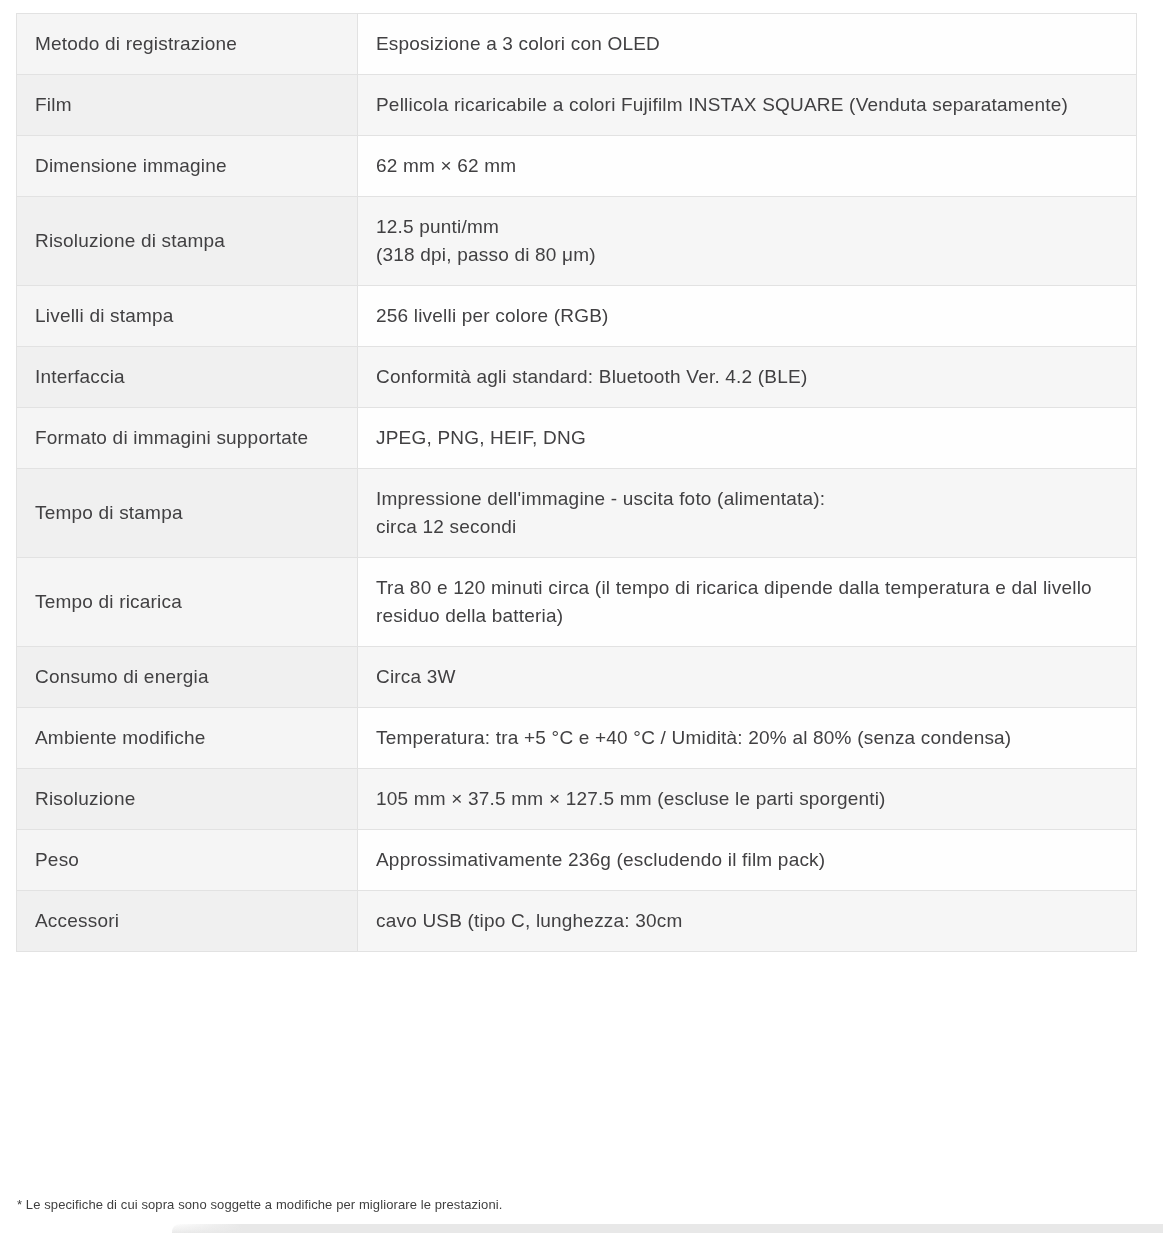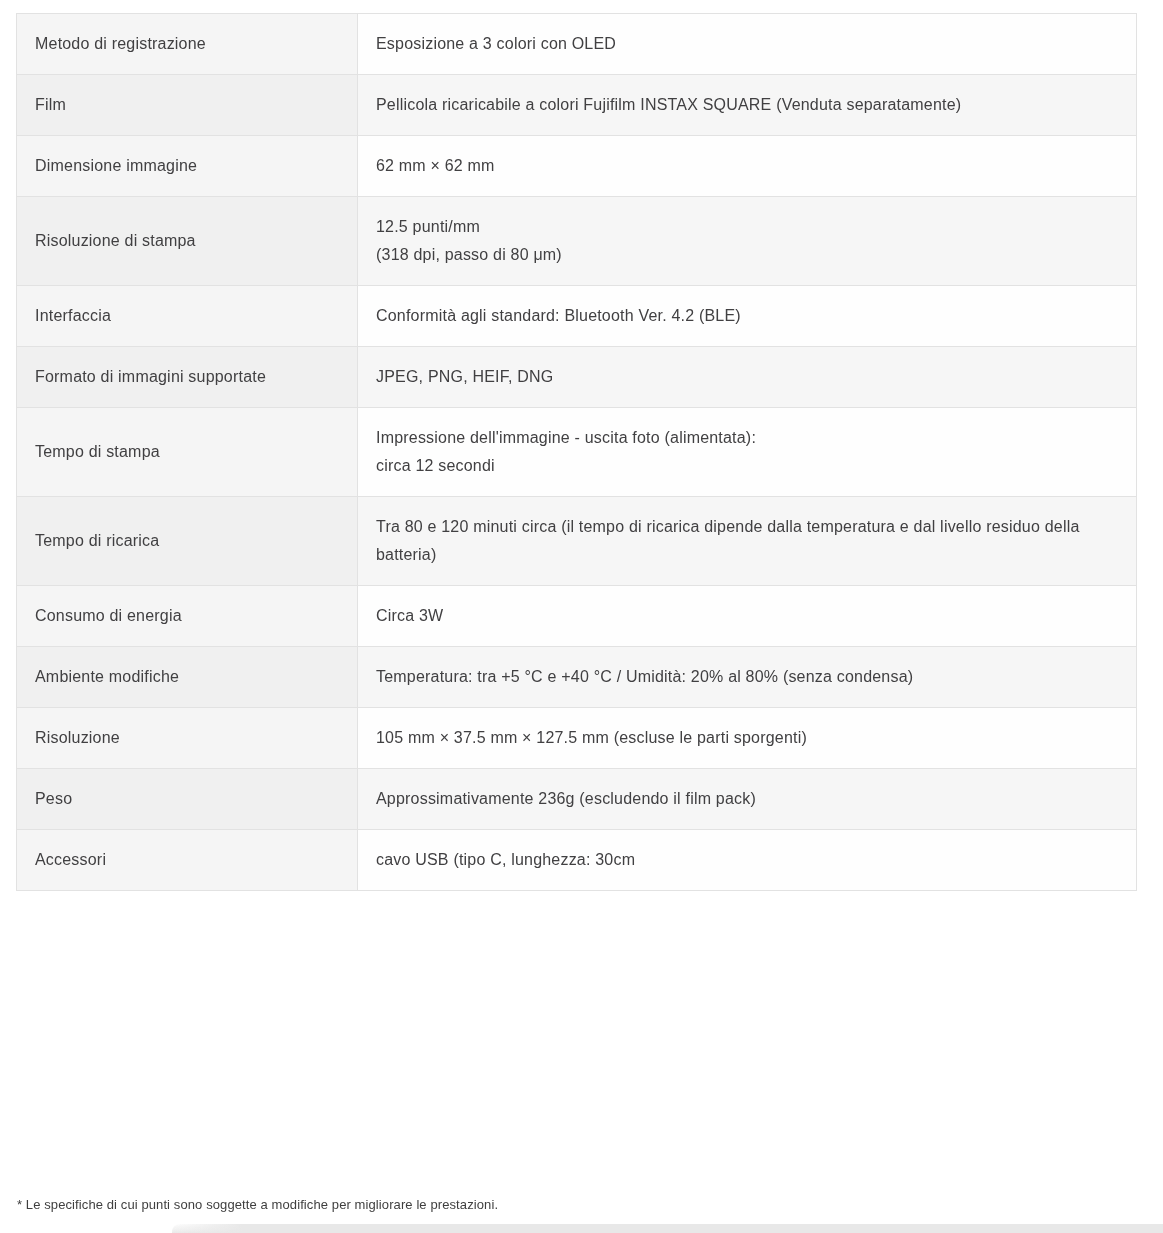--- a/index.html
+++ b/index.html
@@ -17,21 +17,21 @@
   }
   .spec-table {
     position: absolute;
     top: 13px;
     left: 16px;
     width: 1120px;
     display: table;
     table-layout: fixed;
     border-collapse: collapse;
     color: #414042;
-    font-size: 16px;
+    font-size: 19px;
     line-height: 28px;
     letter-spacing: 0.2px;
   }
   .spec-row { display: table-row; }
   .cell {
     display: table-cell;
     border: 1px solid #e2e2e2;
     padding: 16px 18px;
     vertical-align: middle;
   }
@@ -94,20 +94,26 @@
 
 
     <div class="spec-row">
       <div class="cell cell-label">Risoluzione di stampa</div>
       <div class="cell cell-value">
         <div class="value-line">12.5 punti/mm</div>
         <div class="value-line">(318 dpi, passo di 80 μm)</div>
       </div>
     </div>
 
+    <div class="spec-row">
+      <div class="cell cell-label">Livelli di stampa</div>
+      <div class="cell cell-value">
+        <div class="value-line">256 livelli per colore (RGB)</div>
+      </div>
+    </div>
 
     <div class="spec-row">
       <div class="cell cell-label">Interfaccia</div>
       <div class="cell cell-value">
         <div class="value-line">Conformità agli standard: Bluetooth Ver. 4.2 (BLE)</div>
       </div>
     </div>
 
     <div class="spec-row">
       <div class="cell cell-label">Formato di immagini supportate</div>
@@ -163,17 +169,17 @@
 
     <div class="spec-row">
       <div class="cell cell-label">Accessori</div>
       <div class="cell cell-value">
         <div class="value-line">cavo USB (tipo C, lunghezza: 30cm</div>
       </div>
     </div>
 
   </div>
 
-  <div class="footnote">* Le specifiche di cui punti sono soggette a modifiche per migliorare le prestazioni.</div>
+  <div class="footnote">* Le specifiche di cui sopra sono soggette a modifiche per migliorare le prestazioni.</div>
 
   <div class="bottom-bar"></div>
 
 </div>
 
 </body></html>

